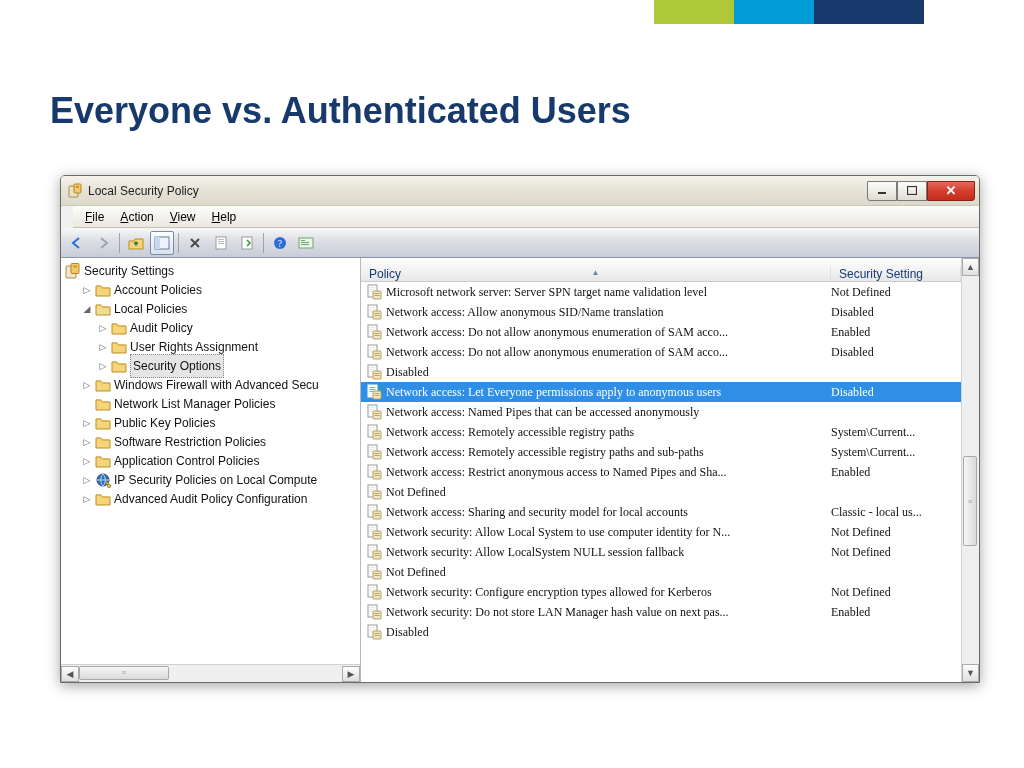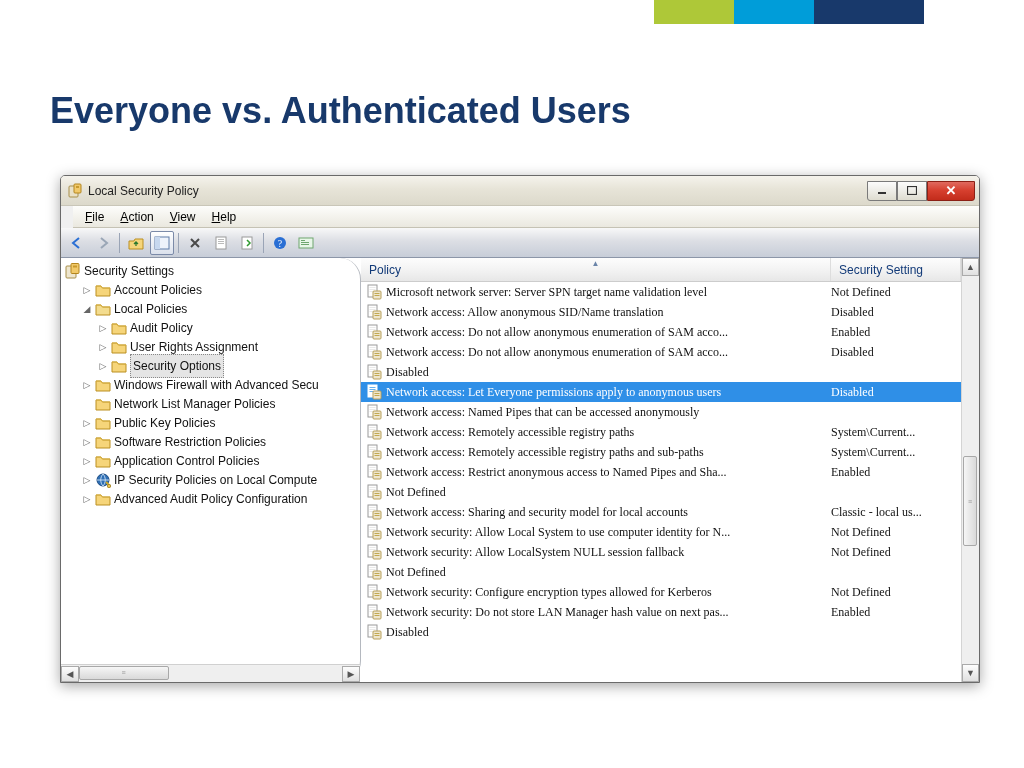--- a/index.html
+++ b/index.html
@@ -111,21 +111,20 @@
     display: flex;
     min-height: 0;
     background: #fff;
   }
   .tree-pane {
     width: 300px;
     border-right: 1px solid #b4b8bf;
     display: flex; flex-direction: column;
     font-size: 12px;
     color: #111;
-    border-radius: 21px;
   }
   .tree {
     flex: 1;
     overflow: hidden;
     padding: 3px 0;
     white-space: nowrap;
   }
   .tree-row {
     display: flex; align-items: center;
     height: 19px;
@@ -176,20 +175,21 @@
     min-width: 0;
   }
   .list-wrap { flex: 1; display: flex; flex-direction: column; min-width: 0; }
   .col-headers {
     height: 24px;
     display: flex;
     background: linear-gradient(to bottom,#fdfdfd,#f1f1f1 60%,#e7e7e7);
     border-bottom: 1px solid #ccc;
     font-size: 12px;
     color: #123a78;
+    align-items: flex-end;
   }
   .col-h {
     display: flex; align-items: center;
     padding: 0 8px;
     border-right: 1px solid #ddd;
     position: relative;
   }
   .col-h.policy { flex: 1; }
   .col-h.setting { width: 130px; }
   .sort-ind {

